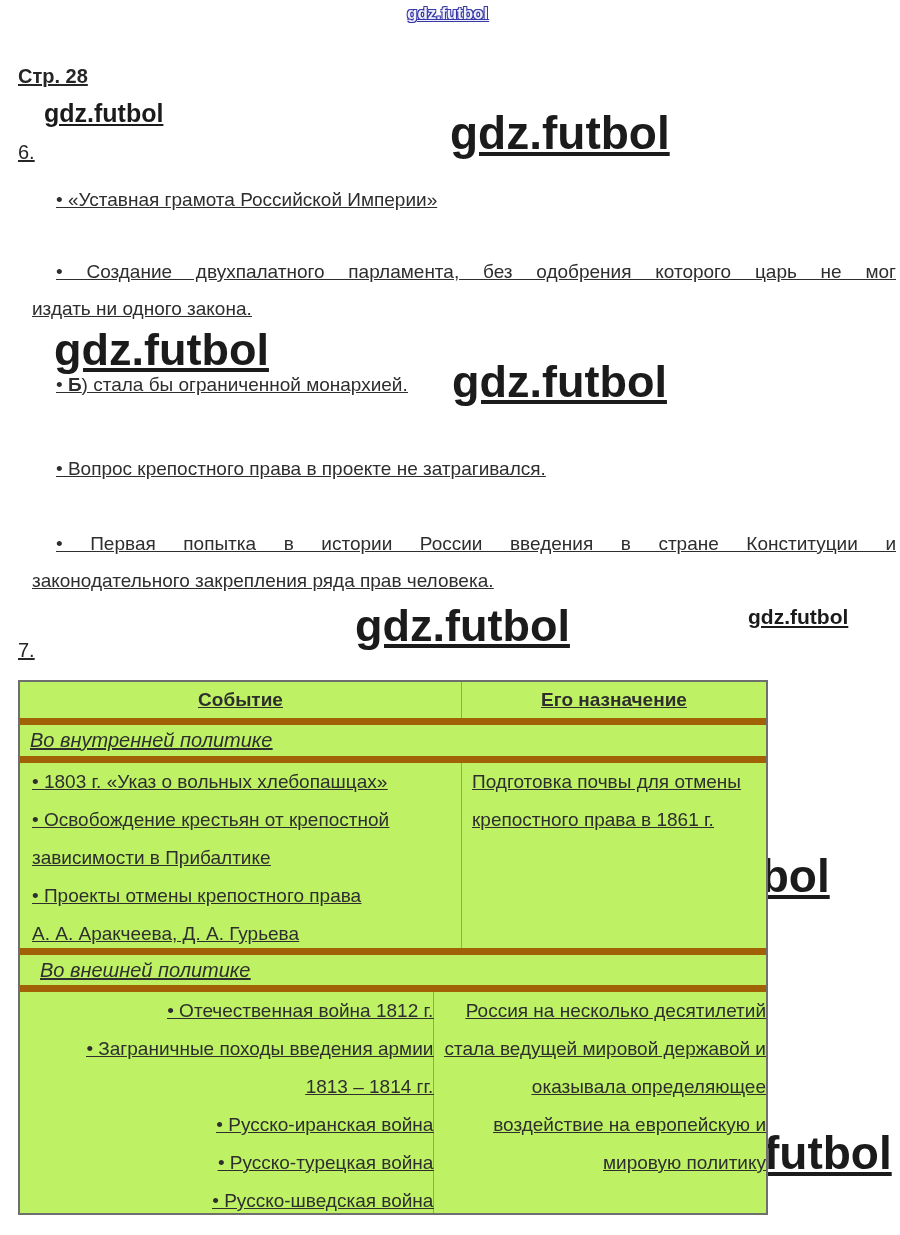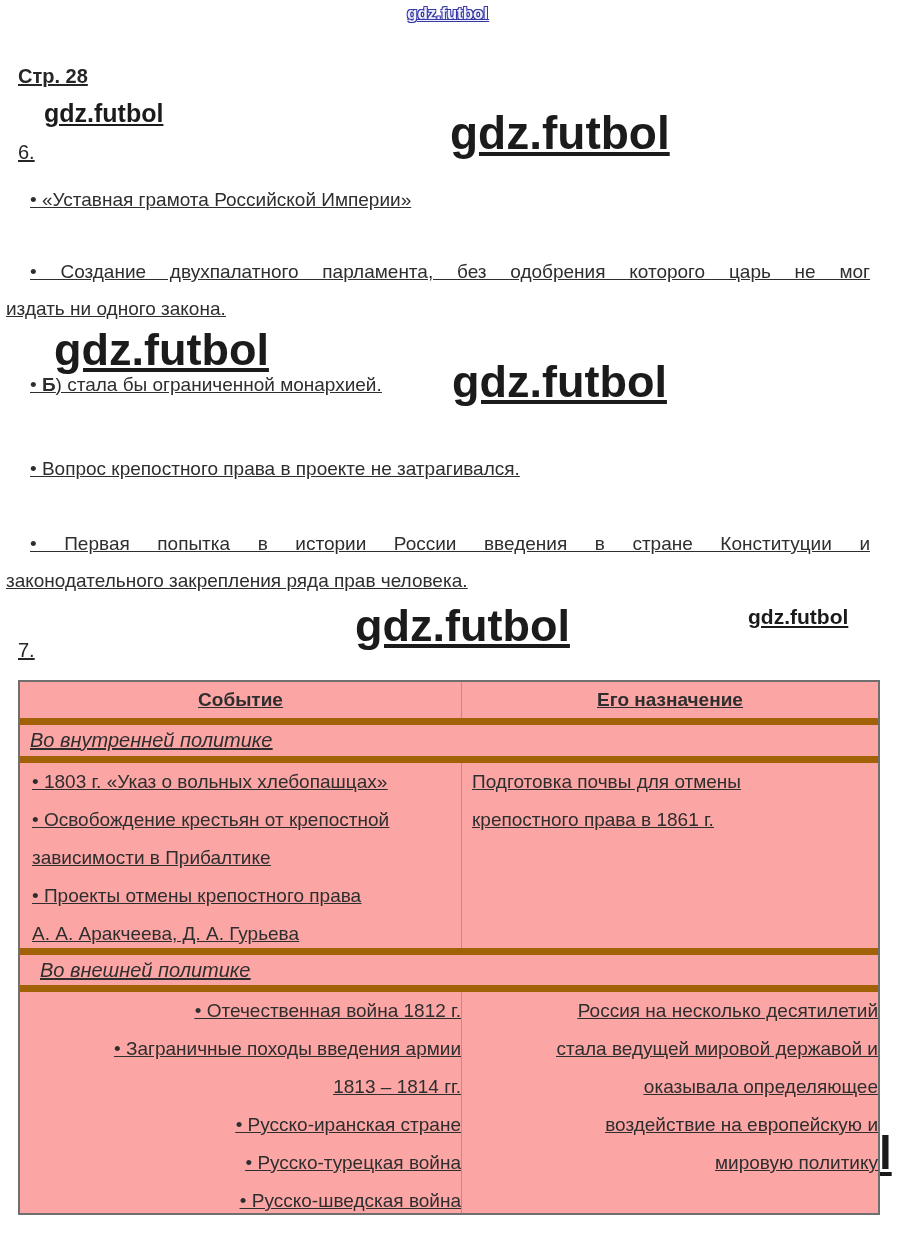--- a/index.html
+++ b/index.html
@@ -28,32 +28,32 @@
     font-size:17px; line-height:21px; font-weight:700;
     color:#eef0fb;
     text-shadow:-1px -1px 0 #3737a6, 1px -1px 0 #3737a6,
                 -1px 1px 0 #3737a6, 1px 1px 0 #3737a6;
   }
   
   .abs { position:absolute; }
   .label { font-size:20px; line-height:24px; color:#262626; }
   .semib { font-weight:600; }
   .para {
-    position:absolute; left:6px; width:864px;
+    position:absolute; left:32px; width:864px;
     font-size:19px; line-height:37px; color:#2e2e2e;
   }
   .indent { text-indent:24px; }
   .jlast  { text-align:justify; text-align-last:justify; }
   .b { font-weight:700; }
   
   .tbl {
-    position:absolute; left:18px; top:680px; width:862px;
+    position:absolute; left:18px; top:680px; width:750px;
     border:2px solid #6f6f6f;
     font-size:19px; color:#2e2e2e;
-    background:#fca5a5;
+    background:#bef264;
   }
   .tr { display:flex; }
   .sep { border-top:7px solid #a16207; }
   .c1 { width:442px; border-right:1px solid #9b9b9b; }
   .c2 { flex:1; }
   .row-head { height:36px; }
   .row-head .hc {
     display:flex; align-items:center; justify-content:center;
     font-weight:700; font-size:19px;
   }
@@ -128,21 +128,21 @@
       </div>
     </div>
 
     <div class="row-span row-span2 sep">Во внешней политике</div>
 
     <div class="tr row-body2 sep">
       <div class="c1 cellpad1">
         <div class="line">• Отечественная война 1812 г.</div>
         <div class="line">• Заграничные походы введения армии</div>
         <div class="line">1813 – 1814 гг.</div>
-        <div class="line">• Русско-иранская стране</div>
+        <div class="line">• Русско-иранская война</div>
         <div class="line">• Русско-турецкая война</div>
         <div class="line">• Русско-шведская война</div>
       </div>
       <div class="c2 cellpad2">
         <div class="line">Россия на несколько десятилетий</div>
         <div class="line">стала ведущей мировой державой и</div>
         <div class="line">оказывала определяющее</div>
         <div class="line">воздействие на европейскую и</div>
         <div class="line">мировую политику</div>
       </div>

